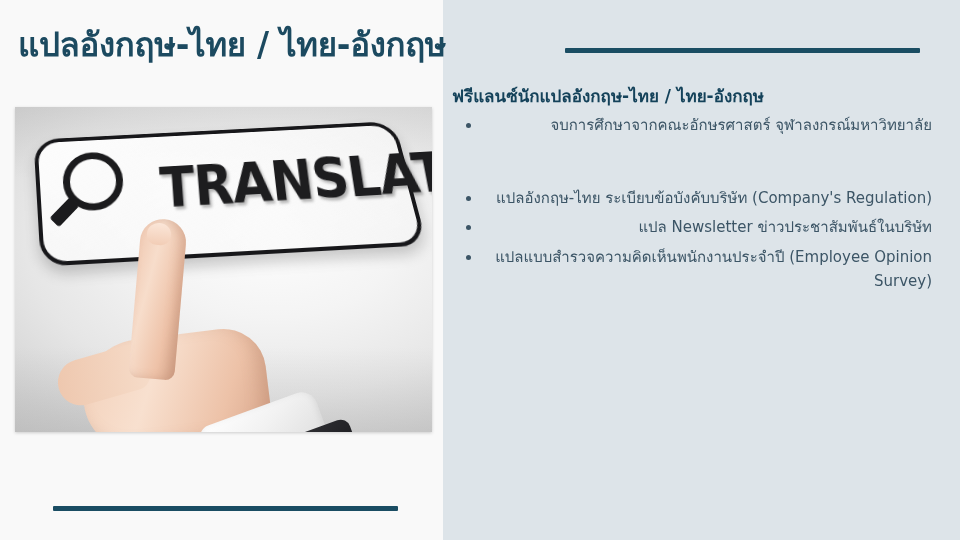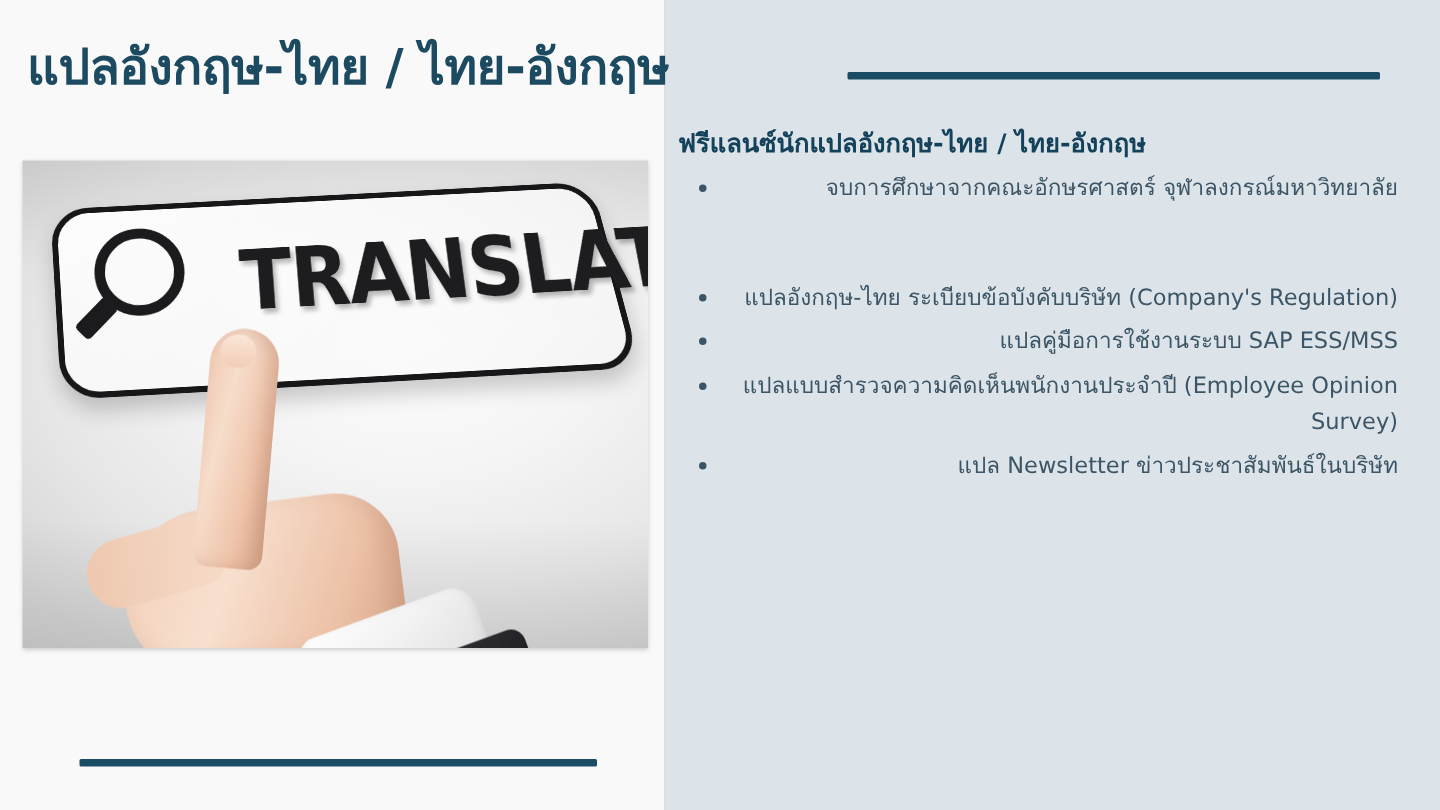--- a/index.html
+++ b/index.html
@@ -1,21 +1,21 @@
 <!DOCTYPE html>
 <html><head>
 <meta charset="utf-8">
 <style>
   html,body{margin:0;padding:0;}
   body{
     width:960px;height:540px;overflow:hidden;
     font-family:"DejaVu Sans","Liberation Sans",sans-serif;
     background:#f9f9f9;
   }
-  #slide{position:relative;width:794px;height:540px;background:#fca5a5;}
+  #slide{position:relative;width:794px;height:540px;background:#14b8a6;}
 
   .panel-right{
     position:absolute;left:443px;top:0;width:517px;height:540px;
     background:#dde4e9;
   }
   .panel-left{
     position:absolute;left:0;top:0;width:443px;height:540px;
     background:#f9f9f9;
   }
 
@@ -160,19 +160,18 @@
 
     <div class="sec-head">ฟรีแลนซ์นักแปลอังกฤษ-ไทย / ไทย-อังกฤษ</div>
     <ul class="bullets">
       <li>จบการศึกษาจากคณะอักษรศาสตร์ จุฬาลงกรณ์มหาวิทยาลัย</li>
     </ul>
 
     <div class="gap"></div>
 
     <ul class="bullets">
       <li>แปลอังกฤษ-ไทย ระเบียบข้อบังคับบริษัท (Company's Regulation)</li>
-      <li>แปลคู่มือการใช้งานระบบ SAP ESS/MSS</li>
+      <li>แปล Newsletter ข่าวประชาสัมพันธ์ในบริษัท</li>
       <li>แปลแบบสำรวจความคิดเห็นพนักงานประจำปี (Employee Opinion Survey)</li>
-      <li>แปล Newsletter ข่าวประชาสัมพันธ์ในบริษัท</li>
     </ul>
 
   </div>
 </div>
 
 </body></html>

